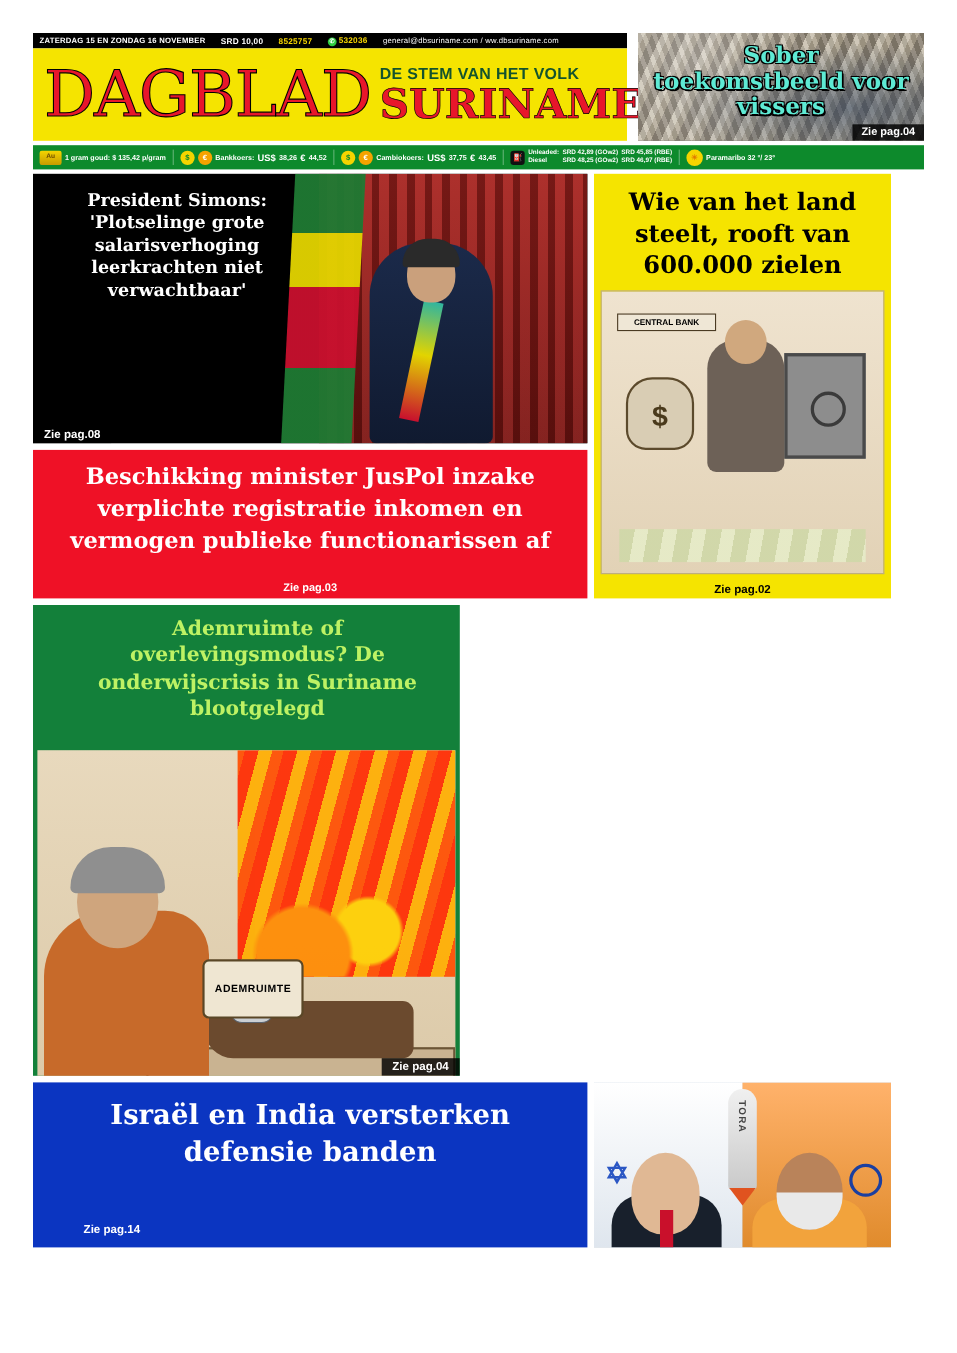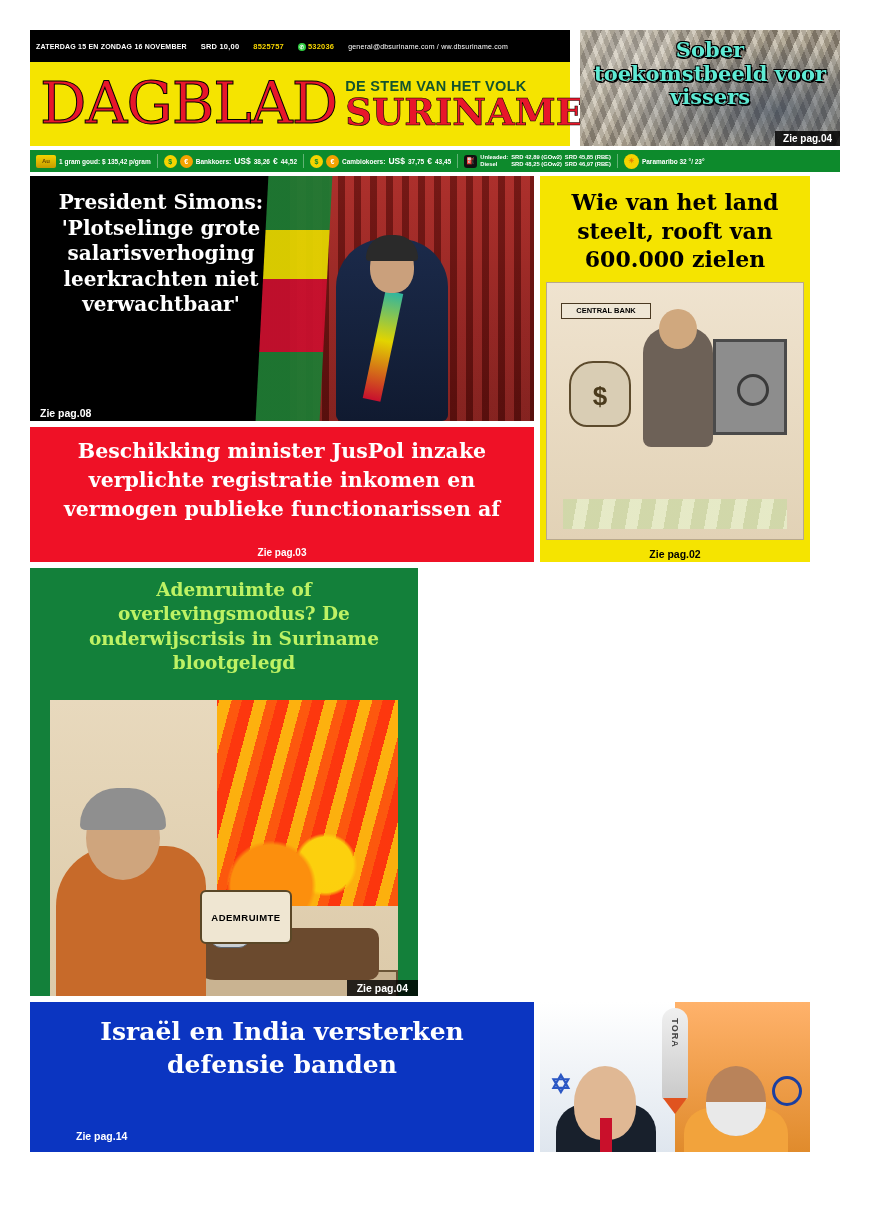--- a/index.html
+++ b/index.html
@@ -12,21 +12,21 @@
   }
   .page {
     position: relative;
     width: 870px; height: 1230px;
     background: #ffffff;
     padding: 30px 30px 20px 30px;
   }
 
   
   .topbar {
-    height: 32px;
+    height: 14px;
     background: #000000;
     color: #ffffff;
     display: flex;
     align-items: center;
     font-size: 7.5px;
     font-weight: bold;
     letter-spacing: 0.2px;
     padding: 0 6px;
     gap: 14px;
     width: 540px;
@@ -174,21 +174,21 @@
     width: 504px; height: 245px;
     background: #000000;
     display: flex;
   }
   .simons .txt {
     width: 260px;
     padding: 14px 8px 0 10px;
     color: #ffffff;
     font-family: "DejaVu Serif", serif;
     font-weight: bold;
-    font-size: 20px;
+    font-size: 16px;
     line-height: 1.28;
     text-align: center;
     position: relative;
     z-index: 2;
   }
   .simons .pic {
     flex: 1;
     position: relative;
     background: linear-gradient(#a8231f, #7d1512);
   }
@@ -335,21 +335,21 @@
     font-family: "DejaVu Serif", serif;
     font-weight: bold;
     font-size: 18.5px;
     line-height: 1.32;
     text-align: center;
     padding: 10px 10px 24px 10px;
     margin-left: 20px;
   }
   .green .cartoon {
     position: relative;
-    margin: 0 20px;
+    margin: 0 4px;
     height: 376px;
     background: linear-gradient(#e8d9bd, #d9c6a4);
     overflow: hidden;
   }
   .green .flames {
     position: absolute; right: 0; top: 0; width: 52%; height: 55%;
     background:
       radial-gradient(circle at 30% 90%, #ff8a00 0 18%, transparent 20%),
       radial-gradient(circle at 60% 80%, #ffd000 0 14%, transparent 16%),
       repeating-linear-gradient(-75deg, #ff4e00 0 10px, #ffae00 10px 22px, #ff2a00 22px 34px);

